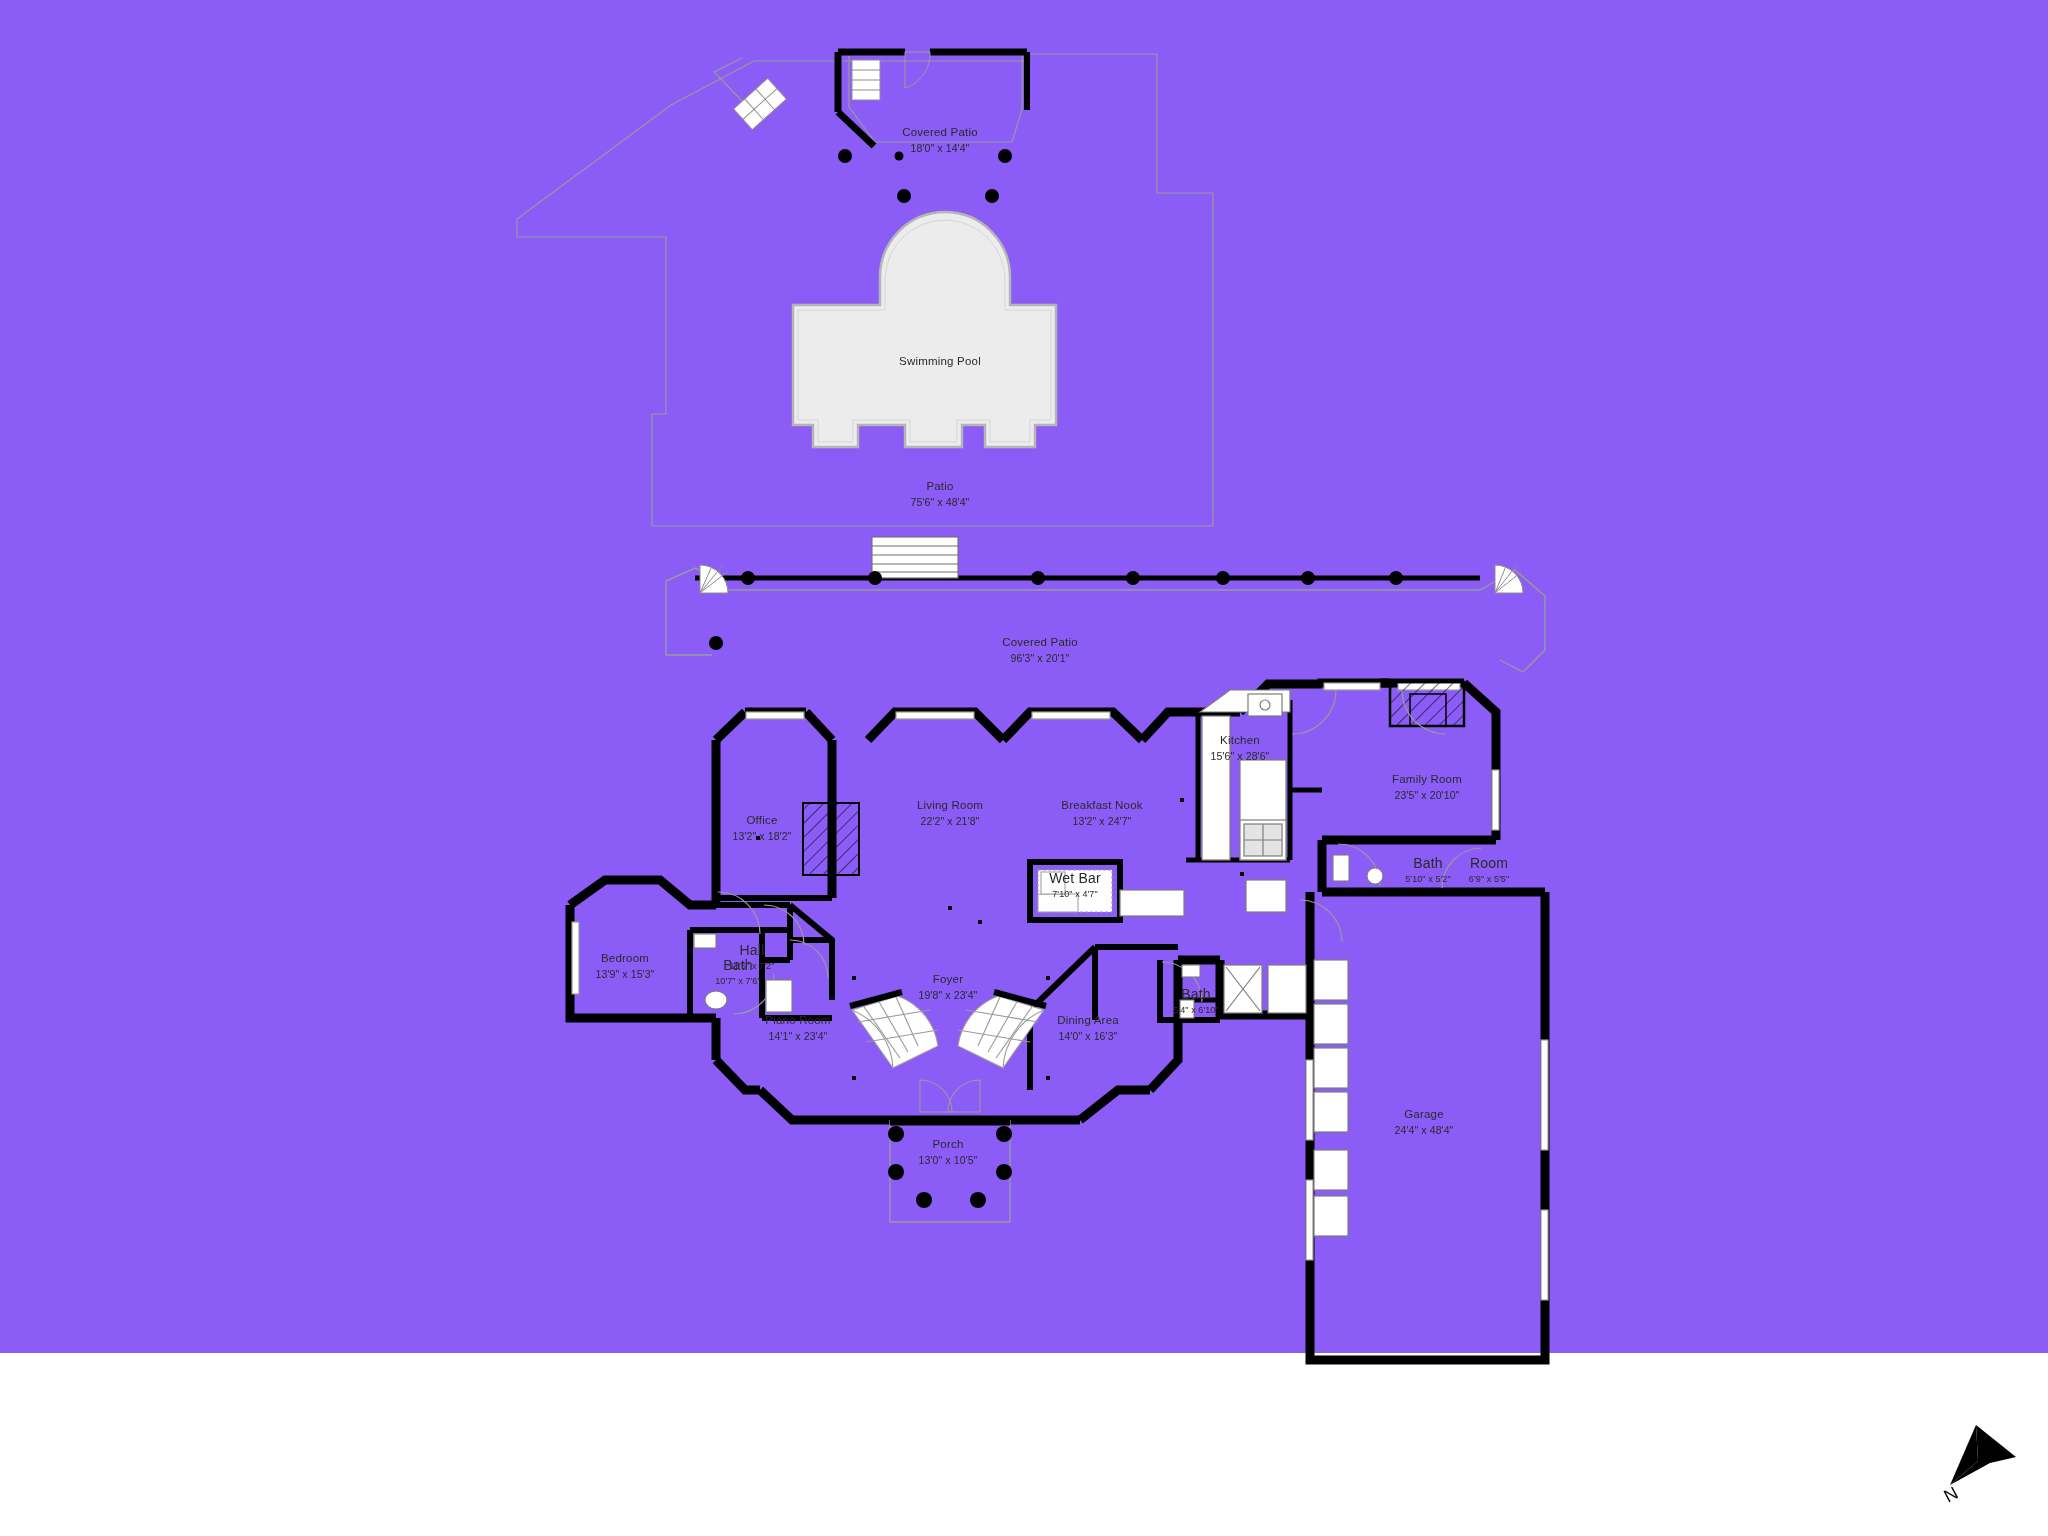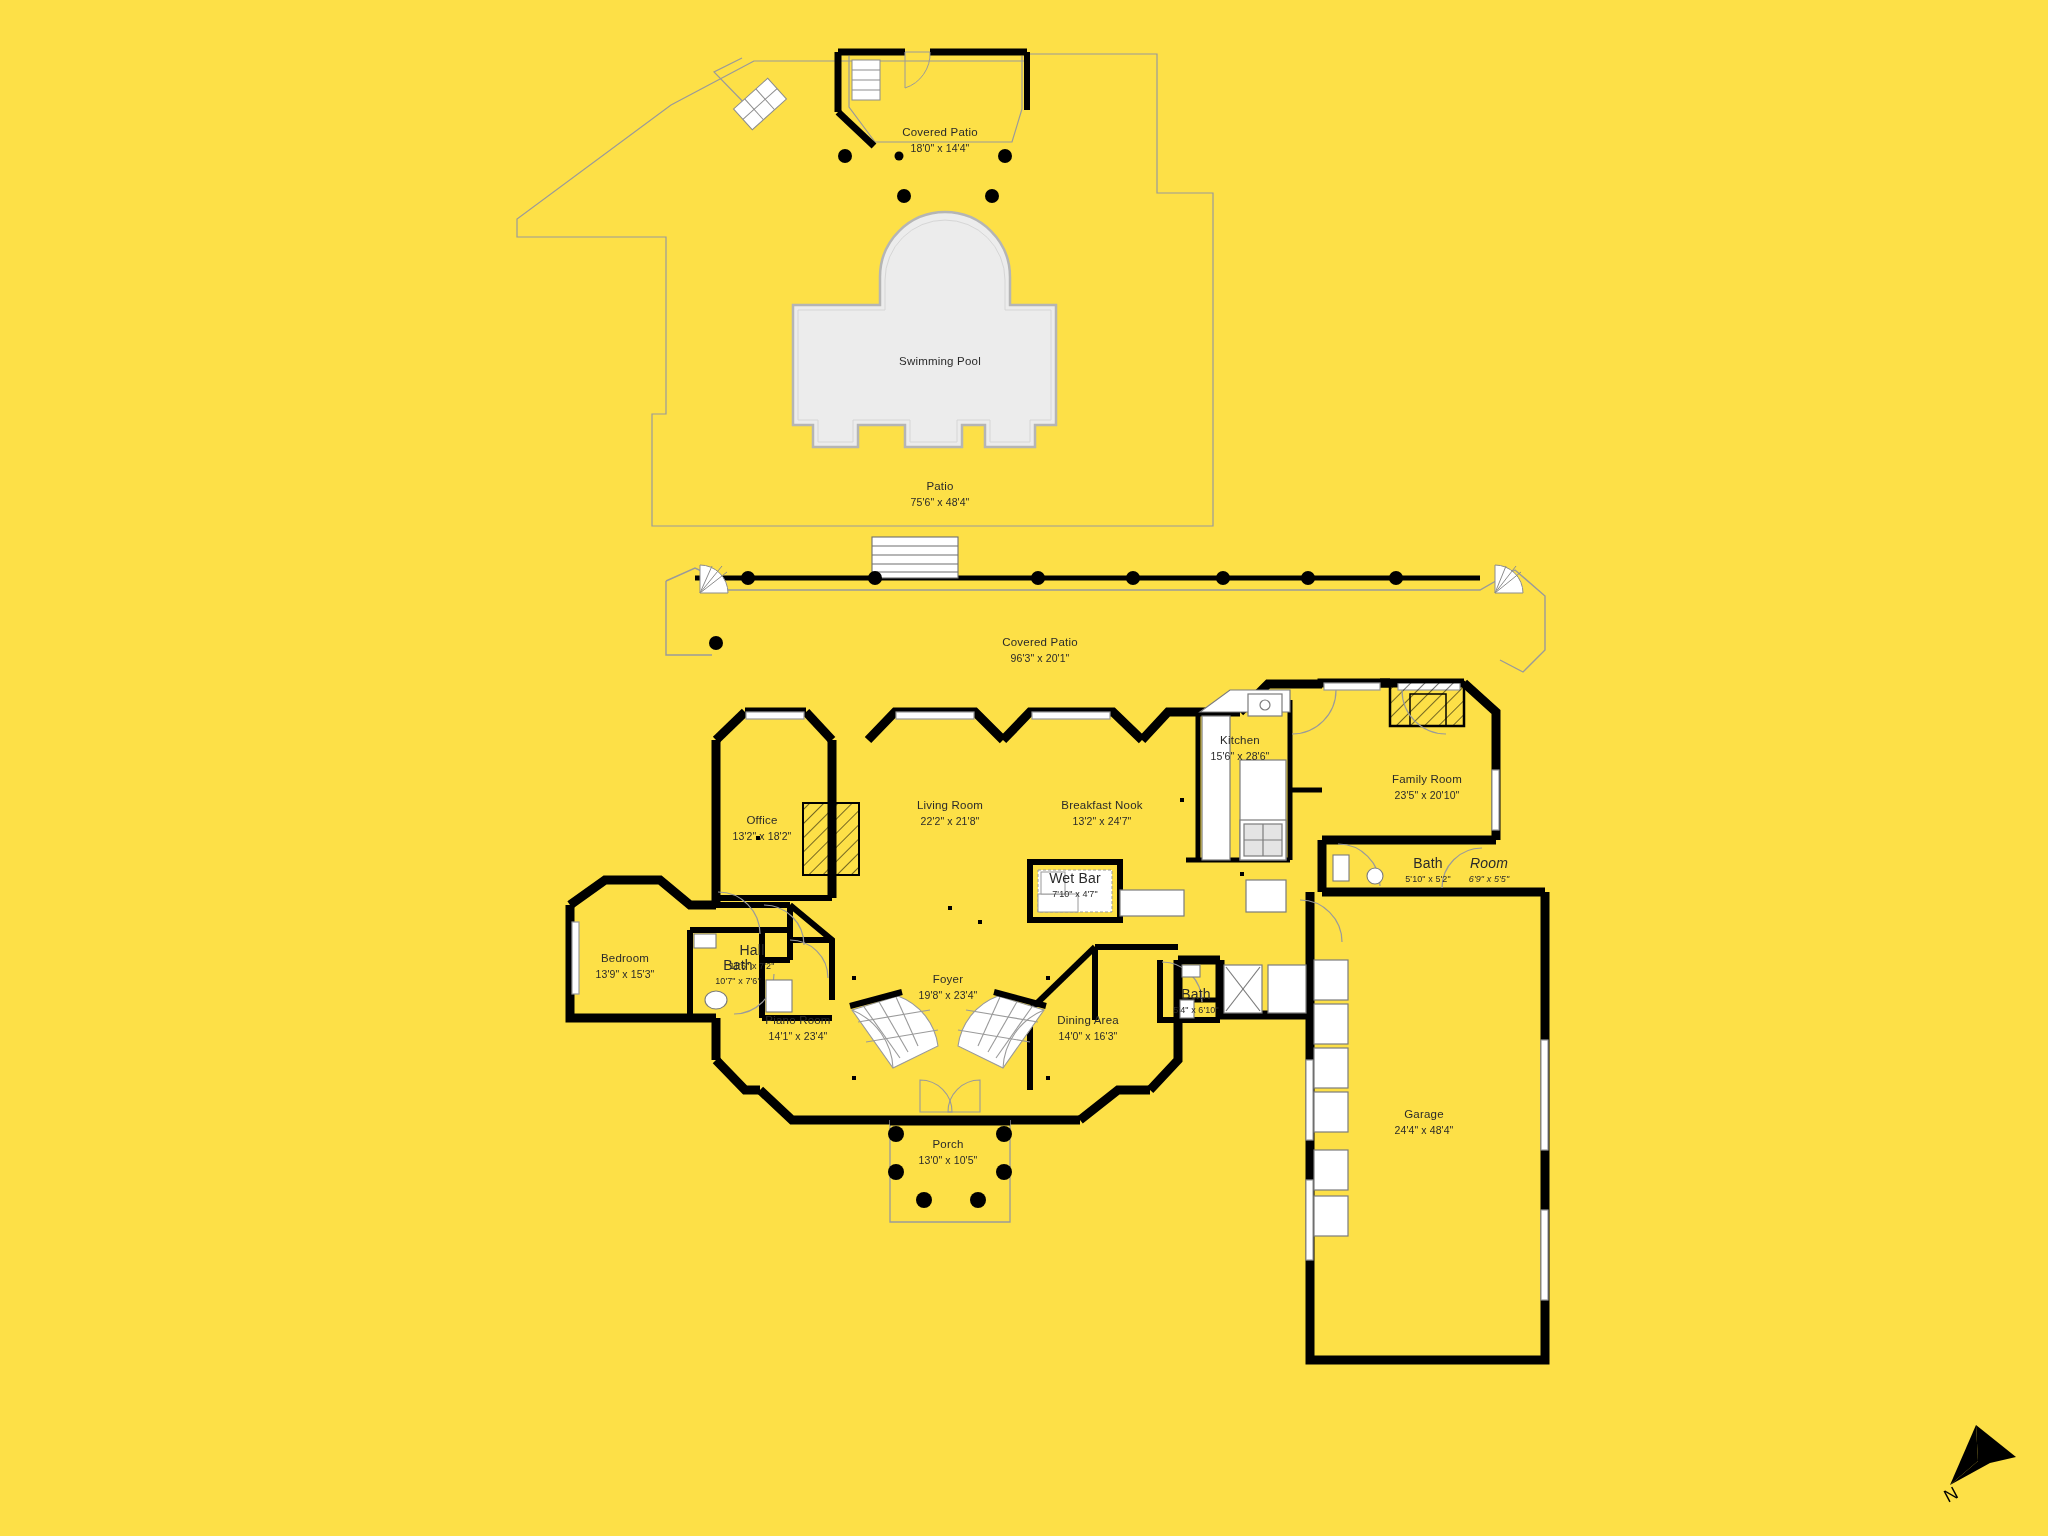--- a/index.html
+++ b/index.html
@@ -8,22 +8,22 @@
     padding: 0;
     background: #ffffff;
     width: 2048px;
     height: 1536px;
     overflow: hidden;
     font-family: "Liberation Sans", sans-serif;
   }
   #page {
     position: relative;
     width: 2048px;
-    height: 1536px;
-    background: #fde047;
+    height: 1353px;
+    background: #8b5cf6;
   }
   #plan-svg {
     position: absolute;
     left: 0; top: 0;
     width: 2048px;
     height: 1536px;
   }
   .room-label {
     position: absolute;
     text-align: center;
@@ -407,21 +407,21 @@
     <span class="rl-dim">15'6" x 28'6"</span>
   </div>
   <div class="room-label" style="left:1427px;top:787px;">
     <span class="rl-name">Family Room</span>
     <span class="rl-dim">23'5" x 20'10"</span>
   </div>
   <div class="room-label small" style="left:1428px;top:870px;">
     <span class="rl-name">Bath</span>
     <span class="rl-dim">5'10" x 5'2"</span>
   </div>
-  <div class="room-label small" style="left:1489px;top:870px;font-style:italic;">
+  <div class="room-label small" style="left:1489px;top:870px;">
     <span class="rl-name">Room</span>
     <span class="rl-dim">6'9" x 5'5"</span>
   </div>
   <div class="room-label small" style="left:1075px;top:885px;">
     <span class="rl-name">Wet Bar</span>
     <span class="rl-dim">7'10" x 4'7"</span>
   </div>
   <div class="room-label small" style="left:752px;top:913px;margin-top:44px;">
     <span class="rl-name">Hall</span>
     <span class="rl-dim">11'5" x 7'2"</span>

